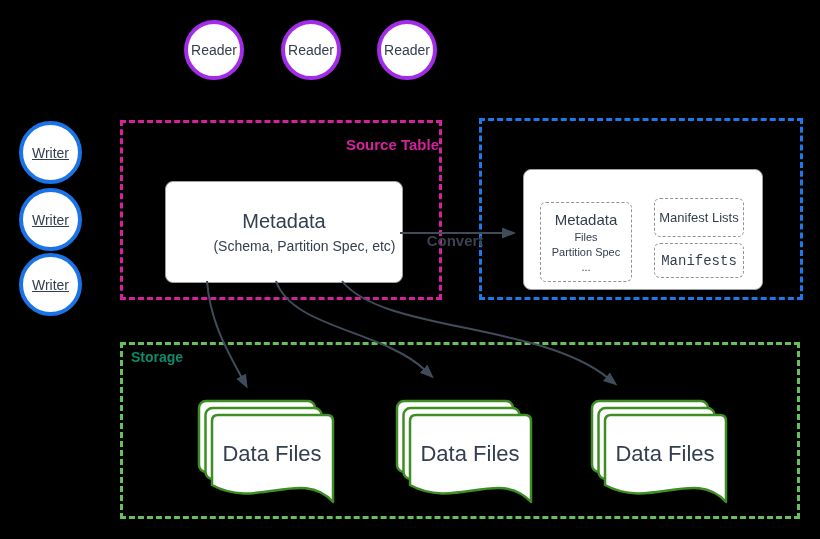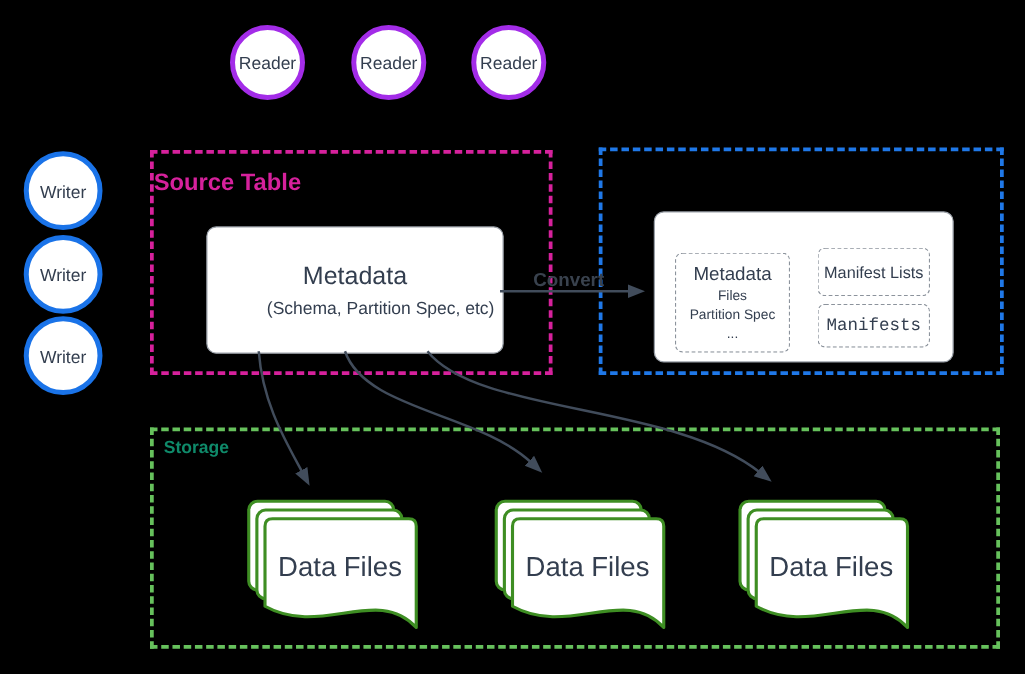--- a/index.html
+++ b/index.html
@@ -7,41 +7,41 @@
     position:relative;width:820px;height:539px;background:#000;overflow:hidden;
     font-family:"Liberation Sans",sans-serif;color:#333e4f;
   }
   
   .circle{
     position:absolute;width:60px;height:60px;border-radius:50%;
     background:#fff;display:flex;align-items:center;justify-content:center;
     font-size:14px;color:#333e4f;box-sizing:border-box;
   }
   .reader{border:4px solid #a32ce8;margin-left:32px;}
-  .writer{border:4px solid #1a73e8;width:63px;height:63px;}
+  .writer{border:4px solid #1a73e8;width:63px;height:63px;text-decoration:underline;}
   #reader-1{left:152px;top:20px;}
   #reader-2{left:249px;top:20px;}
   #reader-3{left:345px;top:20px;}
   #writer-1{left:19px;top:121px;}
   #writer-2{left:19px;top:188px;}
   #writer-3{left:19px;top:253px;}
   
   .group{position:absolute;box-sizing:border-box;}
   #source-table{
     left:120px;top:120px;width:322px;height:180px;
     border:3px dashed #d6219c;
   }
   #source-table .group-title{color:#d6219c;}
   #iceberg-table{
     left:479px;top:118px;width:324px;height:182px;
     border:3px dashed #1f78e8;
   }
   #iceberg-table .group-title{color:#1a73e8;}
   .group-title{
-    text-align:left;font-weight:bold;font-size:19px;margin-top:13px;
+    text-align:right;font-weight:bold;font-size:15px;margin-top:13px;
   }
   
   .white-box{
     position:absolute;background:#fff;border:1px solid #9aa0a8;border-radius:8px;
     box-sizing:border-box;
   }
   #metadata-box{
     left:42px;top:58px;width:238px;height:102px;
     display:flex;flex-direction:column;align-items:center;justify-content:center;gap:5px;
   }
@@ -74,21 +74,21 @@
   #doc-stack-3{left:467px;top:54px;}
   .doc-stack svg{display:block;}
   .doc-stack text{
     font-family:"Liberation Sans",sans-serif;font-size:22px;fill:#333e4f;
   }
   
   #arrow-layer{
     position:absolute;left:0;top:0;width:820px;height:539px;pointer-events:none;
   }
   #convert-label{
-    position:absolute;left:405px;top:216px;width:100px;text-align:center;
+    position:absolute;left:405px;top:232px;width:100px;text-align:center;
     font-size:15px;font-weight:bold;color:#39424e;
   }
 </style>
 </head>
 <body>
 
 <div id="canvas">
 
   <div class="circle reader" id="reader-1">
     <span>Reader</span>

